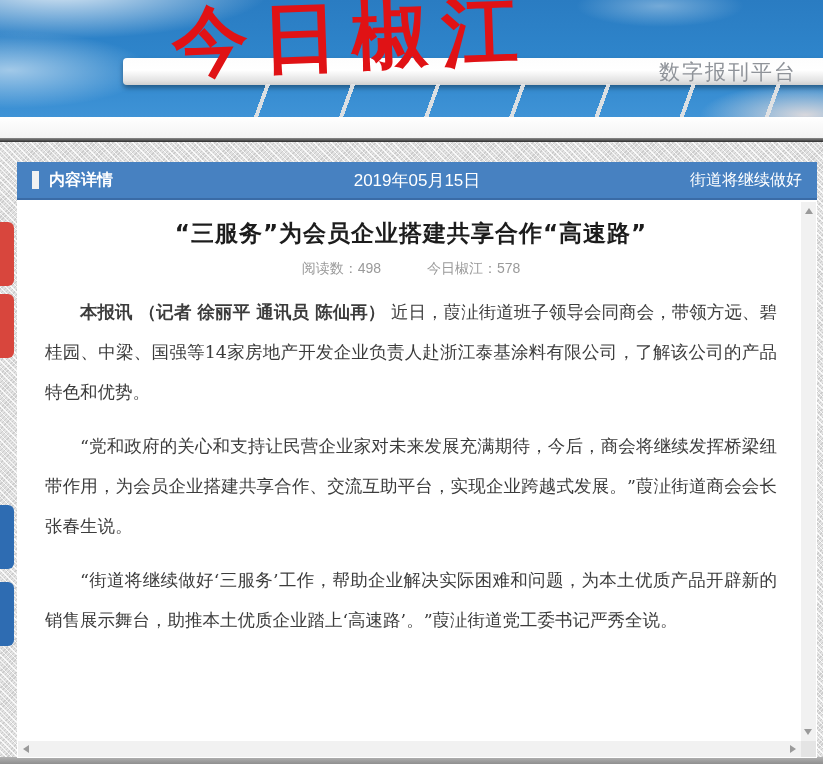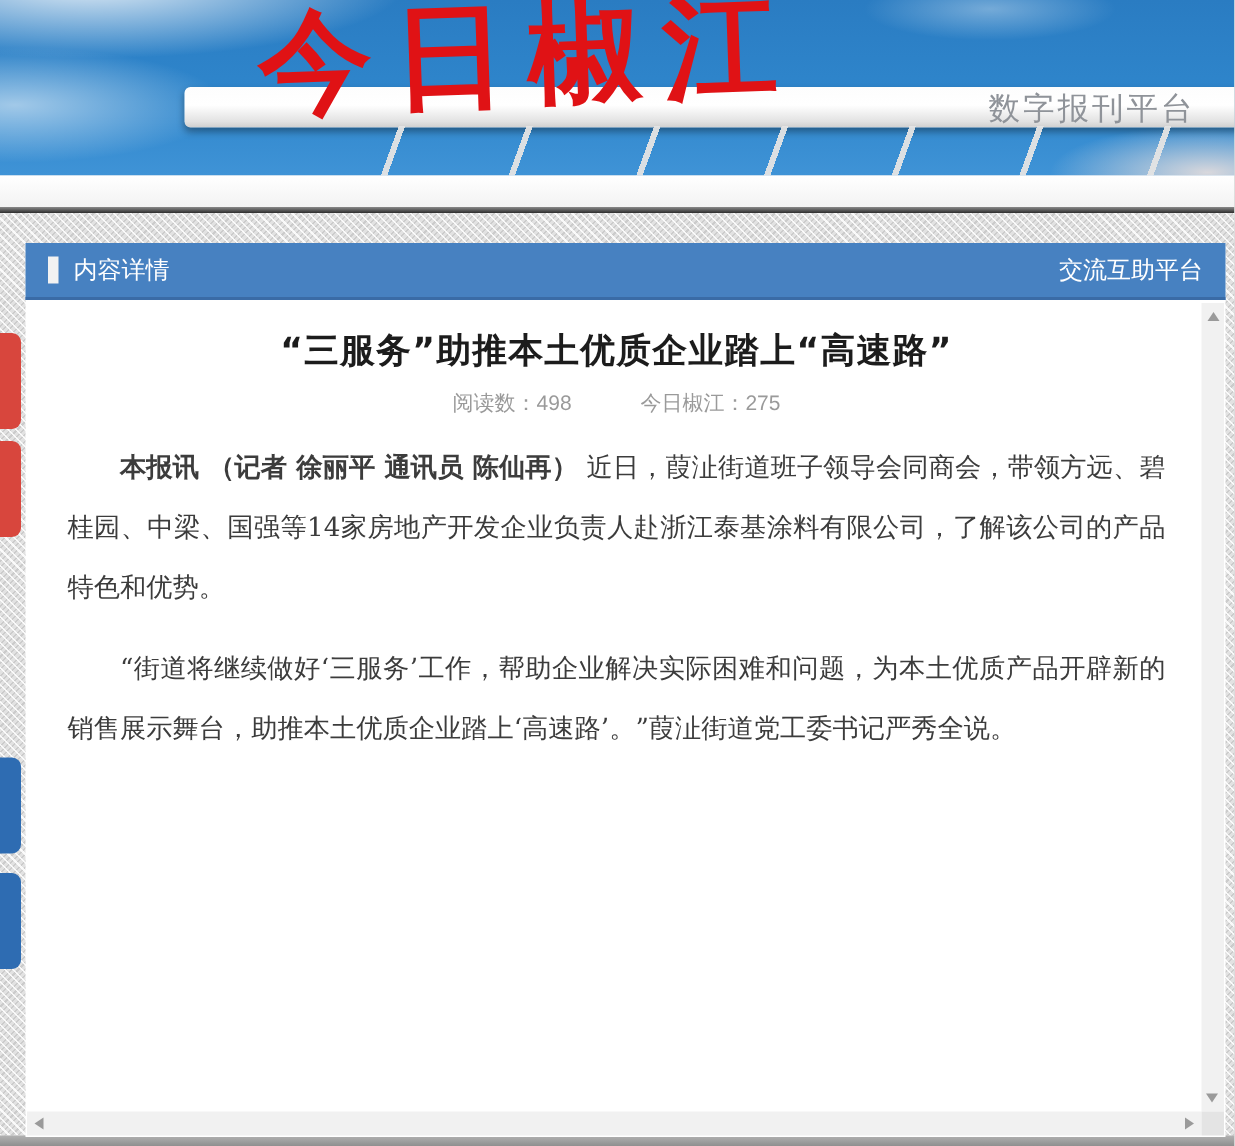--- a/index.html
+++ b/index.html
@@ -40,21 +40,21 @@
   
   .side-tab{position:absolute;left:0;width:14px;height:64px;border-radius:0 6px 6px 0;z-index:5;cursor:pointer;}
   .tab-red{background:#d8463d;}
   .tab-blue{background:#2e6cb2;}
 
   
   .panel{position:absolute;left:17px;top:162px;width:800px;height:596px;background:#fff;z-index:4;}
 
   .topbar{position:absolute;left:0;top:0;right:0;height:38px;background:#4781c1;
     border-bottom:2px solid #3a6ba6;display:flex;align-items:center;padding:0 15px;box-sizing:border-box;color:#fff;}
-  .topbar-left{flex:1;display:flex;align-items:center;font-size:16px;font-weight:normal;}
+  .topbar-left{flex:1;display:flex;align-items:center;font-size:16px;font-weight:bold;}
   .marker{display:inline-block;width:7px;height:18px;background:#f2f2f2;margin-right:10px;}
   .topbar-date{position:absolute;left:0;right:0;text-align:center;font-size:17px;pointer-events:none;}
   .topbar-back{flex:1;text-align:right;font-size:16px;color:#fff;text-decoration:none;cursor:pointer;z-index:2;}
 
   .body-area{position:absolute;left:1px;top:40px;right:16px;bottom:17px;overflow:hidden;padding:0 10px 0 13px;}
   .art-title{margin:16px 0 0 0;text-align:center;font-size:23px;font-weight:bold;color:#1c1c1c;
     font-family:"DejaVu Sans","Liberation Sans",sans-serif;letter-spacing:1px;}
   .stats{margin-top:11px;text-align:center;color:#9a9a9a;font-size:14px;}
   .stats .stat{margin:0 21px;}
   .article{margin-top:11px;font-size:17.5px;color:#3c3c3c;line-height:40px;text-align:justify;
@@ -91,37 +91,39 @@
   <div class="workspace"></div>
 
   <div class="side-tab tab-red" style="top:222px"></div>
   <div class="side-tab tab-red" style="top:294px"></div>
   <div class="side-tab tab-blue" style="top:505px"></div>
   <div class="side-tab tab-blue" style="top:582px"></div>
 
   <div class="panel">
 
     <div class="topbar">
+      <div class="topbar-date">2019年05月15日</div>
       <div class="topbar-left">
         <span class="marker"></span>
         <span>内容详情</span>
       </div>
-      <a class="topbar-back">交流互助平台</a>
+      <a class="topbar-back">街道将继续做好</a>
     </div>
 
     <div class="body-area">
-      <h1 class="art-title">“三服务”助推本土优质企业踏上“高速路”</h1>
+      <h1 class="art-title">“三服务”为会员企业搭建共享合作“高速路”</h1>
 
       <div class="stats">
         <span class="stat"><span>阅读数：</span><span>498</span></span>
-        <span class="stat"><span>今日椒江：</span><span>275</span></span>
+        <span class="stat"><span>今日椒江：</span><span>578</span></span>
       </div>
 
       <div class="article">
         <p><span class="lead">本报讯 （记者 徐丽平 通讯员 陈仙再）</span><span> 近日，葭沚街道班子领导会同商会，带领方远、碧桂园、中梁、国强等14家房地产开发企业负责人赴浙江泰基涂料有限公司，了解该公司的产品特色和优势。</span></p>
+        <p><span>“党和政府的关心和支持让民营企业家对未来发展充满期待，今后，商会将继续发挥桥梁纽带作用，为会员企业搭建共享合作、交流互助平台，实现企业跨越式发展。”葭沚街道商会会长张春生说。</span></p>
         <p><span>“街道将继续做好‘三服务’工作，帮助企业解决实际困难和问题，为本土优质产品开辟新的销售展示舞台，助推本土优质企业踏上‘高速路’。”葭沚街道党工委书记严秀全说。</span></p>
       </div>
 
     </div>
 
     <div class="vscroll">
       <span class="arr arr-up"></span>
       <span class="arr arr-down"></span>
     </div>
     <div class="hscroll">

